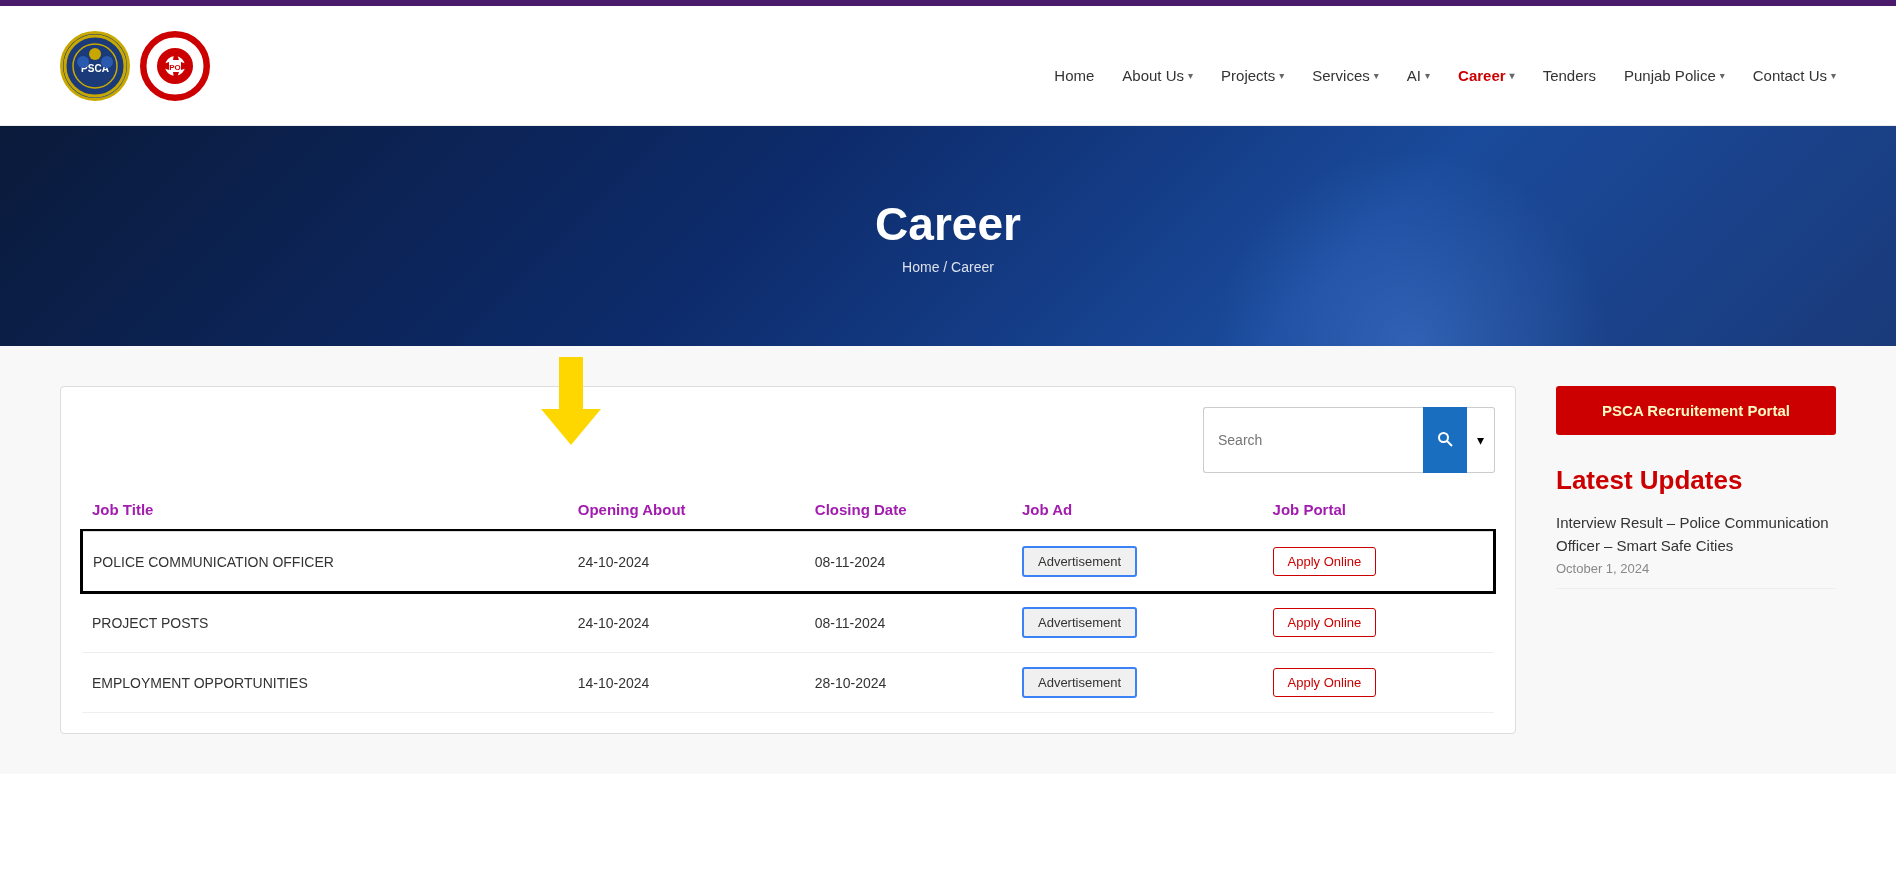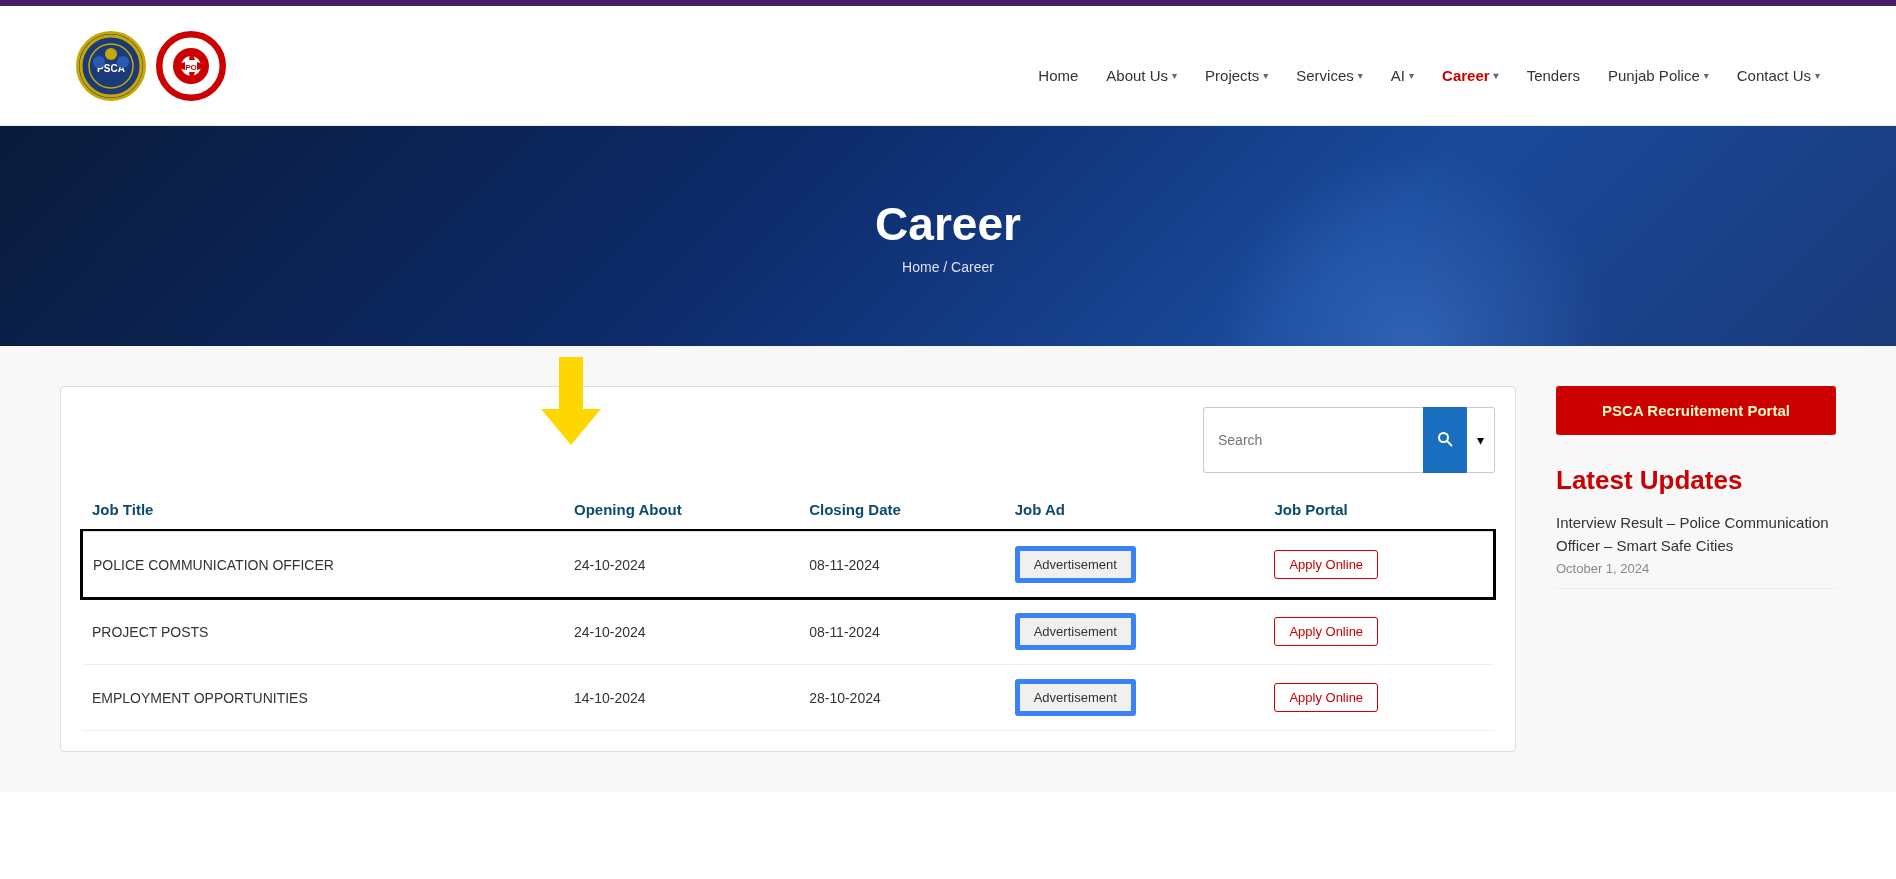--- a/index.html
+++ b/index.html
@@ -10,21 +10,21 @@
       background: #4a1a6b;
       height: 6px;
       width: 100%;
     }
 
     
     .header {
       display: flex;
       align-items: center;
       justify-content: space-between;
-      padding: 10px 76px;
+      padding: 10px 60px;
       background: #fff;
       border-bottom: 1px solid #eee;
       min-height: 120px;
     }
     .logo-area {
       display: flex;
       align-items: center;
       gap: 10px;
     }
     .logo-circle-left {
@@ -170,38 +170,38 @@
       border-collapse: collapse;
     }
     .career-table thead tr {
       border-bottom: 2px solid #ddd;
     }
     .career-table th {
       padding: 12px 10px;
       text-align: left;
       font-size: 15px;
       font-weight: 700;
-      color: #0c4a6e;
+      color: #a21caf;
     }
     .career-table td {
       padding: 14px 10px;
       font-size: 14px;
       color: #333;
       border-bottom: 1px solid #eee;
     }
     .career-table tr.highlighted-row {
       border: 2px solid #000;
     }
     .career-table tr.highlighted-row td {
       border-bottom: none;
     }
 
     .btn-advertisement {
       background: #f0f0f0;
-      border: 5px solid #3b82f6;
+      border: 2px solid #3b82f6;
       padding: 6px 14px;
       font-size: 13px;
       cursor: pointer;
       border-radius: 3px;
       color: #333;
       text-align: right;
     }
     .btn-apply {
       background: #fff;
       border: 1px solid #c00;

